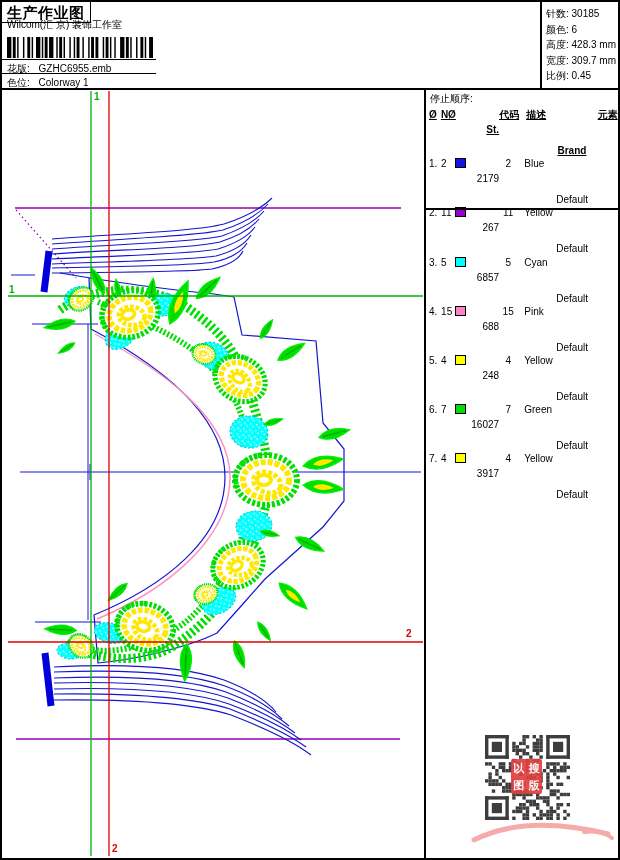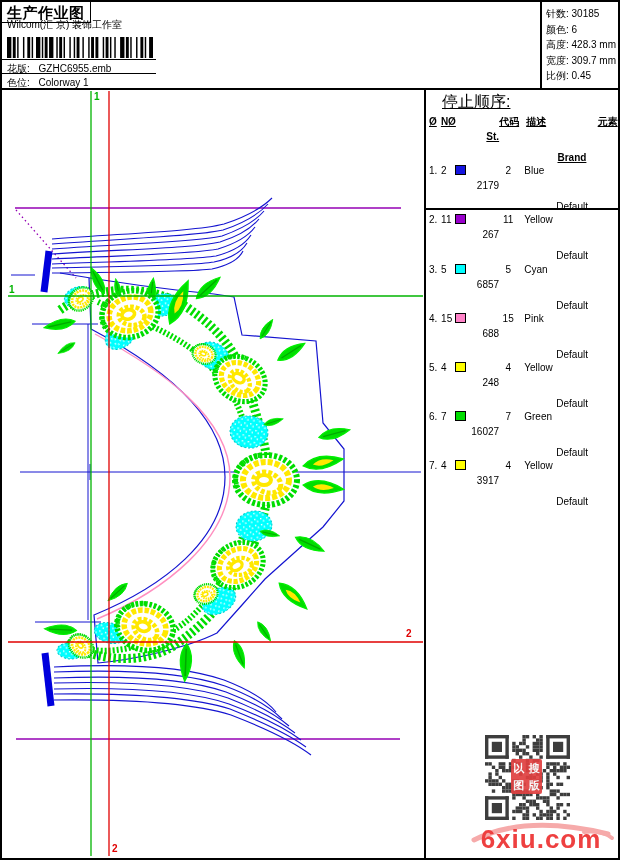--- a/index.html
+++ b/index.html
@@ -13,21 +13,21 @@
 
   .title-box { left:0; top:0; width:89px; height:21px;
                border-right:1.5px solid #000; border-bottom:1.5px solid #000;
                padding:2px 0 0 5px; }
   .title-box span { font-size:15px; font-weight:bold; letter-spacing:0.5px; }
 
   .stats { left:544px; top:4px; line-height:15.5px; }
   .stats div { font-size:10px; white-space:nowrap; }
 
   .seq-table { left:424px; top:86px; width:192px; }
-  .seq-title { font-size:16px; padding:4px 0 2px 16px;text-decoration:underline; }
+  .seq-title { font-size:10px; padding:4px 0 2px 4px; }
   .srow { display:flex; font-size:10px; line-height:13.2px; padding-left:3px; }
   .shead { font-weight:bold; }
   .shead .cell { text-decoration:underline; }
   .cell { white-space:nowrap; overflow:visible; }
   .c-seq   { width:14px; }
   .c-ndl   { width:16px; }
   .c-sw    { width:18px; }
   .c-st    { width:33px; text-align:right;margin-top:15px; }
   .c-code  { width:21px; text-align:center; }
   .c-desc  { width:44px; padding-left:7px; }
@@ -572,16 +572,15 @@
     <span>以</span>
     <span>搜</span>
     <span>图</span>
     <span>版</span>
   </div>
   <div class="abs" style="left:464px;top:806px;width:150px;height:52px;">
     <svg width="150" height="52" style="position:absolute;left:0;top:0;">
       <path d="M8,32 Q60,6 142,26" fill="none" stroke="#f6aaaa" stroke-width="5" stroke-linecap="round"></path>
       <path d="M118,24 Q136,22 146,30" fill="none" stroke="#f6aaaa" stroke-width="4" stroke-linecap="round"></path>
     </svg>
-    <div class="wm-text">6xiu.com</div>
   </div>
 
 </div>
 
 </body></html>

